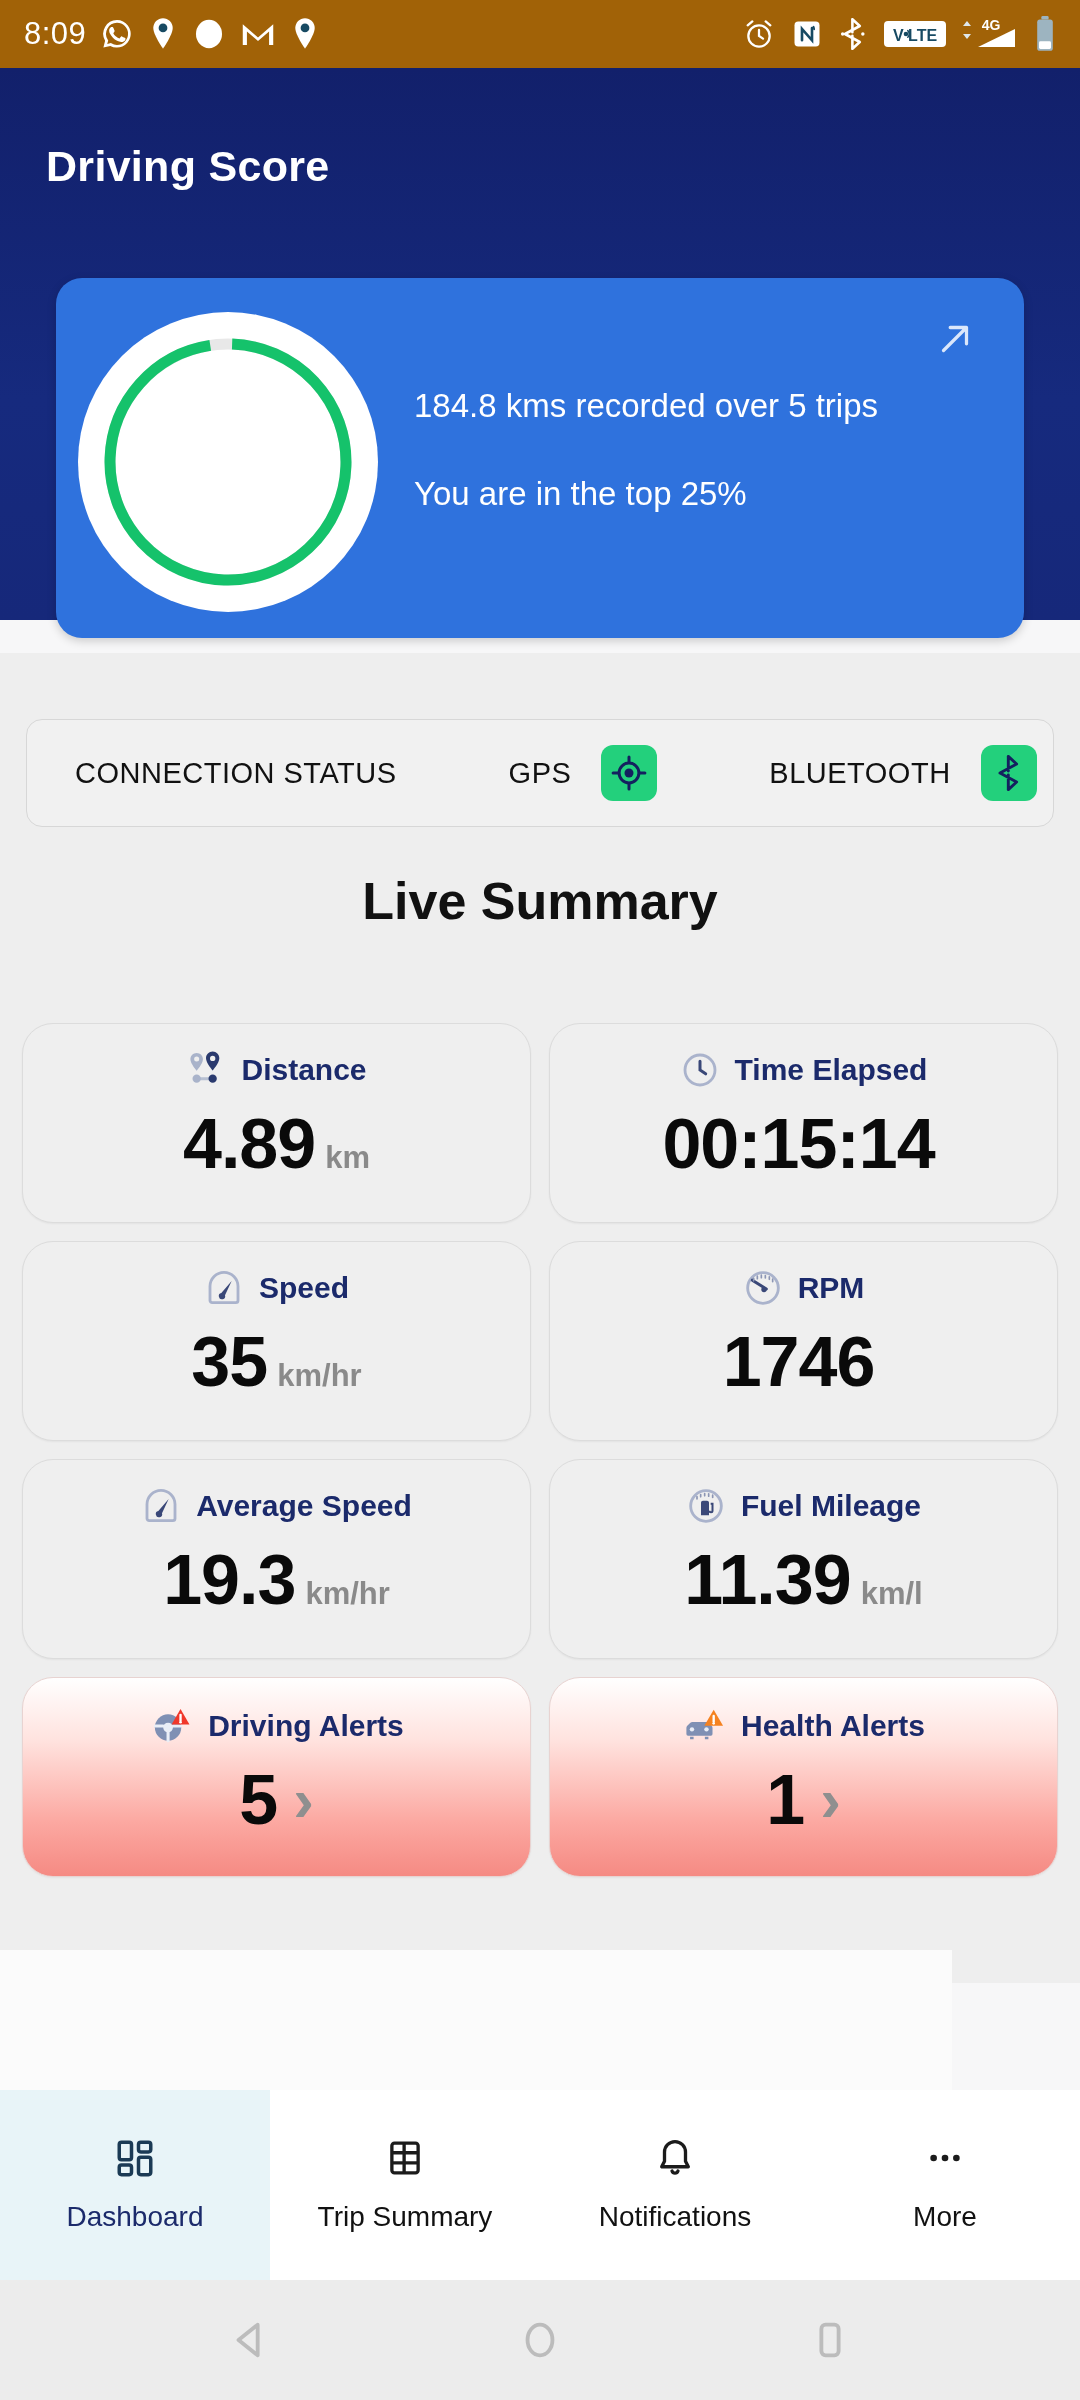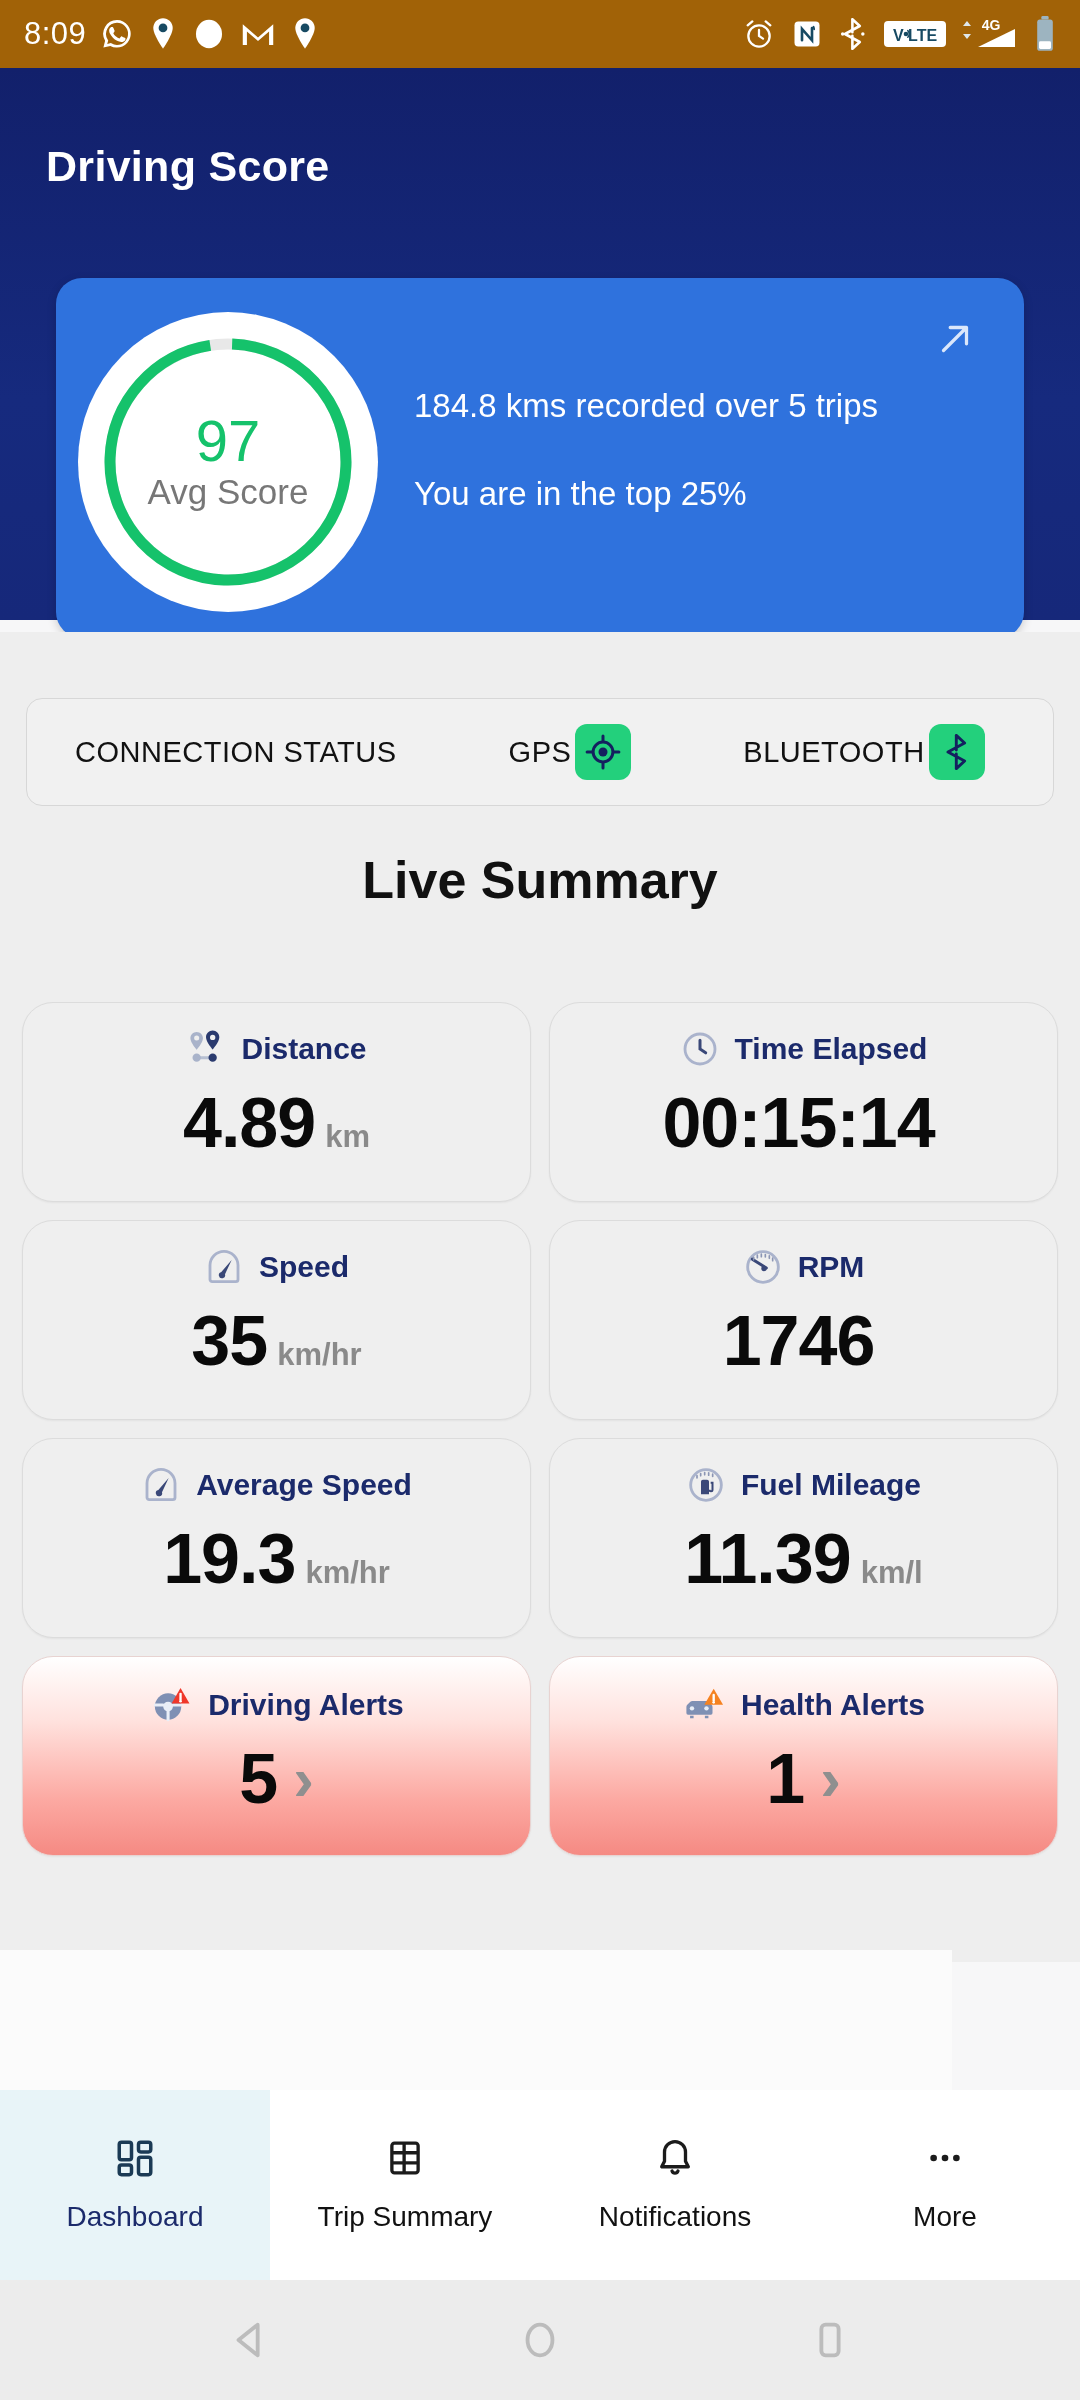--- a/index.html
+++ b/index.html
@@ -52,30 +52,30 @@
   .score-text {
     position:absolute; left:358px; top:108px;
     color:#fff;
   }
   .score-text .l1 { font-size:33px; line-height:1.2; }
   .score-text .l2 { font-size:33px; margin-top:48px; line-height:1.2; }
   .expand-arrow { position:absolute; top:38px; right:46px; }
 
   
   .content {
-    position:absolute; top:632px; left:0; width:1080px; height:1330px;
+    position:absolute; top:653px; left:0; width:1080px; height:1330px;
     background:#eeeeee;
   }
   .conn-bar {
     position:absolute; top:66px; left:26px; width:1028px; height:108px;
     background:#f1f1f1; border:1px solid #d7d7d7; border-radius:16px;
     display:flex; align-items:center;
   }
   .conn-title { margin-left:48px; font-size:29px; color:#111; letter-spacing:.5px; }
-  .conn-item { display:flex; align-items:center; gap:4px; }
+  .conn-item { display:flex; align-items:center; gap:30px; }
   .conn-item.gps { margin-left:112px; }
   .conn-item.bt  { margin-left:112px; }
   .conn-lbl { font-size:29px; color:#111; letter-spacing:.5px; }
   .conn-badge {
     width:56px; height:56px; border-radius:12px; background:#23d07c;
     display:flex; align-items:center; justify-content:center;
   }
 
   .section-title {
     position:absolute; top:218px; left:0; width:1080px;
@@ -215,24 +215,20 @@
   <div class="header">
     <div class="header-title">Driving Score</div>
   </div>
 
   <div class="score-card">
     <div class="score-ring-wrap">
       <svg class="ring-svg" width="300" height="300" viewBox="0 0 300 300">
         <circle cx="150" cy="150" r="118" fill="none" stroke="#e8e8e8" stroke-width="11"></circle>
         <circle id="ring-progress" cx="150" cy="150" r="118" fill="none" stroke="#15c26b" stroke-width="11" stroke-linecap="butt" transform="rotate(-88 150 150)" stroke-dasharray="741.42" stroke-dashoffset="22.24"></circle>
       </svg>
-      <div class="score-inner">
-        <div class="score-num">97</div>
-        <div class="score-lbl">Avg Score</div>
-      </div>
     </div>
 
     <div class="score-text">
       <div class="l1">184.8 kms recorded over 5 trips</div>
       <div class="l2">You are in the top 25%</div>
     </div>
 
     <svg class="expand-arrow" width="46" height="46" viewBox="0 0 24 24">
       <path d="M6 18 18 6M9.5 6H18v8.5" stroke="#dbe7fb" stroke-width="1.7" fill="none" stroke-linecap="round" stroke-linejoin="round"></path>
     </svg>

